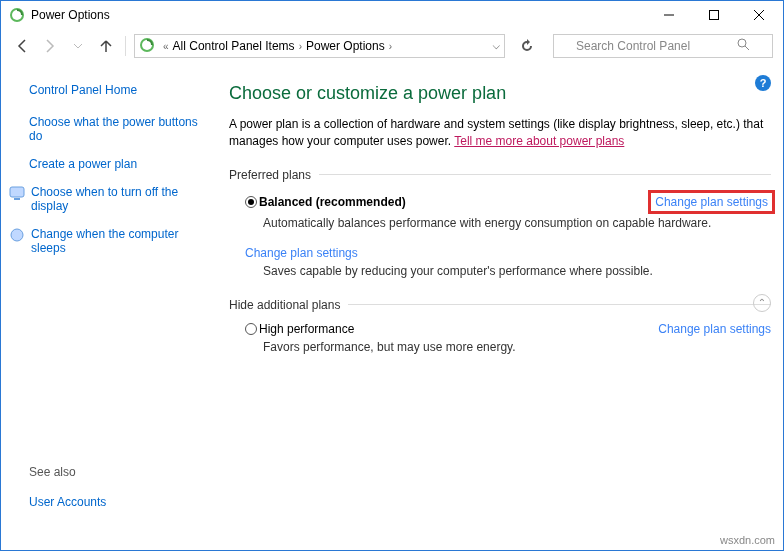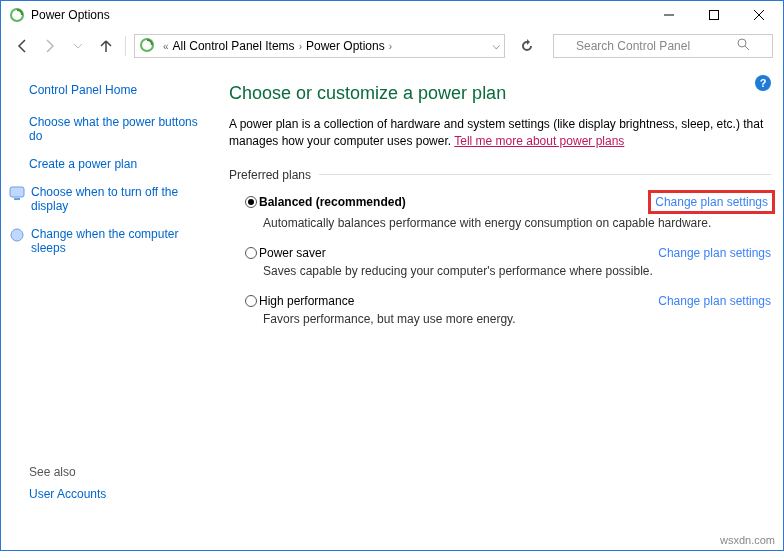--- a/index.html
+++ b/index.html
@@ -22,21 +22,21 @@
   .search { width:220px; height:24px; border:1px solid #ccc; margin-left:8px; display:flex; align-items:center; padding:0 22px; font-size:12px; }
   .search input { border:none; outline:none; flex:1; font-size:12px; }
   .search input::placeholder { color:#888; }
   .search .sicon { color:#888; }
   .helpdot { position:absolute; right:12px; top:74px; width:16px; height:16px; border-radius:50%; background:#1e7cd6; color:#fff; font-size:11px; font-weight:bold; display:flex; align-items:center; justify-content:center; }
   .content { display:flex; height:calc(100% - 62px); }
   .sidebar { width:220px; padding:20px 14px 14px 28px; font-size:12px; }
   .sidebar .link { color:#0066cc; margin-bottom:14px; display:flex; align-items:flex-start; cursor:pointer; }
   .sidebar .link.home { margin-bottom:18px; }
   .sidebar .sicon2 { width:16px; height:16px; margin-right:6px; margin-left:-20px; flex-shrink:0; }
-  .sidebar .seealso { color:#555; margin-top:210px; margin-bottom:8px; }
+  .sidebar .seealso { color:#555; margin-top:210px; margin-bottom:16px; }
   .main { flex:1; padding:20px 12px 14px 8px; }
   .main h1 { color:#0a6b3c; font-size:18px; font-weight:normal; margin-bottom:12px; }
   .main .desc { font-size:12px; margin-bottom:18px; line-height:1.4; }
   .main .desc a { color:#be185d; text-decoration:underline; }
   .section-hdr { font-size:12px; color:#333; display:flex; align-items:center; margin-bottom:10px; }
   .section-hdr .line { flex:1; height:1px; background:#ddd; margin-left:8px; }
   .hide-hdr { margin-top:20px; position:relative; }
   .hide-hdr .expbtn { position:absolute; right:0; top:-4px; width:18px; height:18px; border:1px solid #ccc; border-radius:50%; font-size:10px; display:flex; align-items:center; justify-content:center; color:#888; }
   .plan { margin-bottom:16px; padding-left:16px; }
   .plan .row { display:flex; align-items:center; }
@@ -176,29 +176,30 @@
         </span>
         <span class="hl">
           <span class="cps">Change plan settings</span>
         </span>
       </div>
       <div class="desc2">Automatically balances performance with energy consumption on capable hardware.</div>
     </div>
 
     <div class="plan">
       <div class="row">
-        <span class="name">
-          <span class="radio"></span>
-          <span>Power saver</span>
-        </span>
         <span class="cps">Change plan settings</span>
       </div>
       <div class="desc2">Saves capable by reducing your computer's performance where possible.</div>
     </div>
 
+    <div class="section-hdr hide-hdr">
+      <span>Hide additional plans</span>
+        <span class="line"></span>
+      <span class="expbtn">⌃</span>
+    </div>
 
     <div class="plan">
       <div class="row">
         <span class="name">
           <span class="radio"></span>
           <span>High performance</span>
         </span>
         <span class="cps">Change plan settings</span>
       </div>
       <div class="desc2">Favors performance, but may use more energy.</div>

